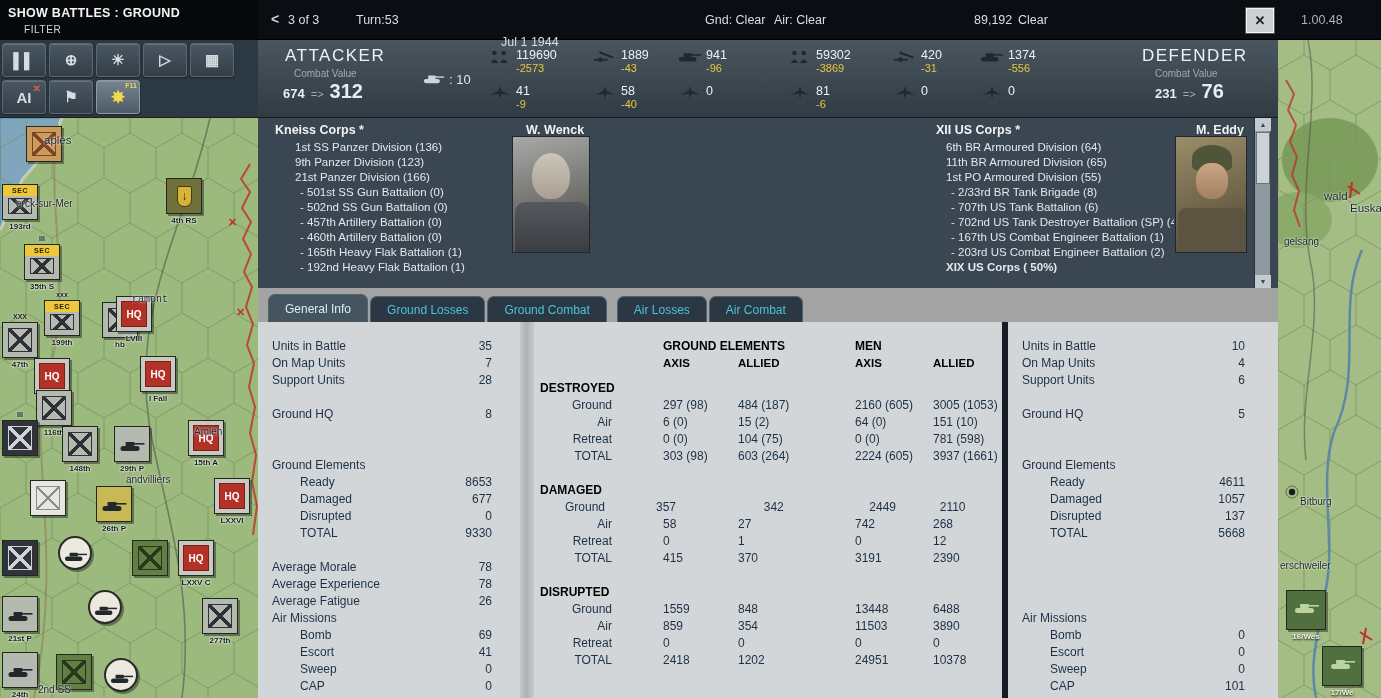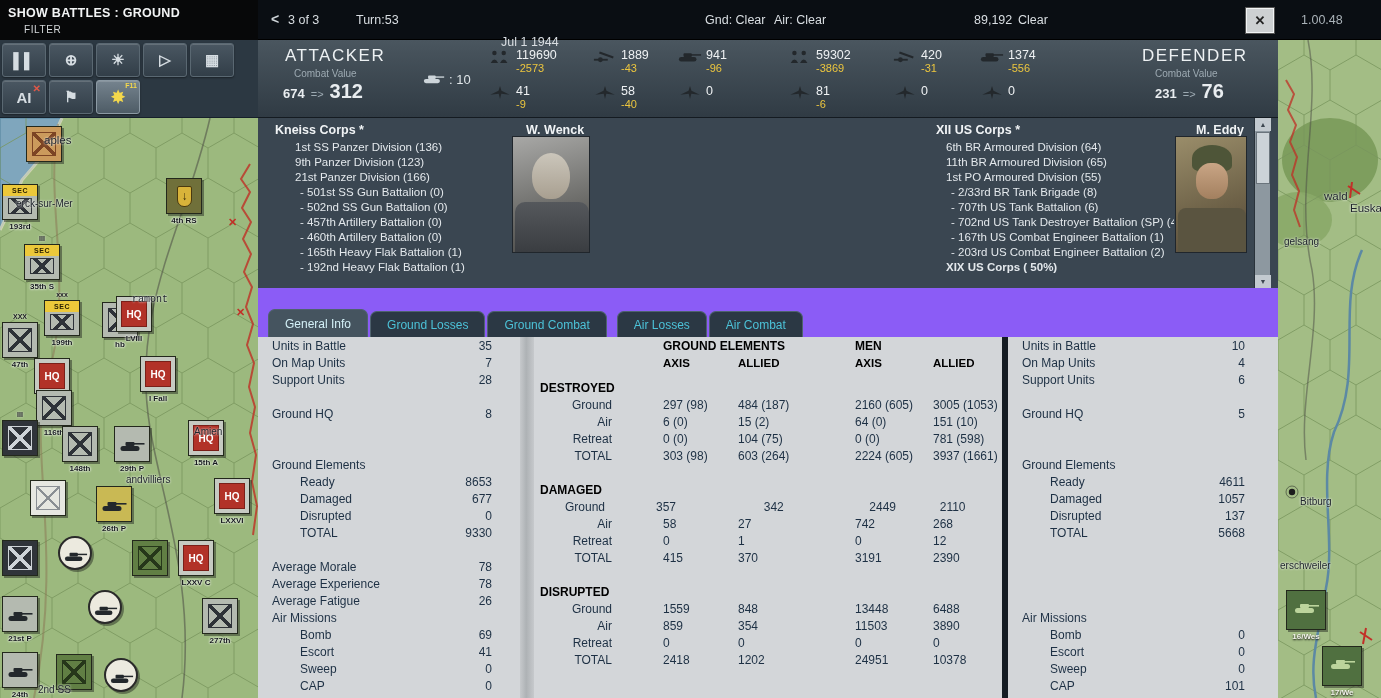--- a/index.html
+++ b/index.html
@@ -137,21 +137,21 @@
   .outcomes{position:absolute;left:0;right:0;top:40px;}
   .outcome-line{height:22px;line-height:22px;text-align:center;font-size:12px;color:#e4e9ec;letter-spacing:.3px;}
   .hide-details{position:absolute;left:4px;bottom:6px;font-size:11px;color:#ccd4d9;cursor:pointer;}
   .scrollbar{position:absolute;left:996px;top:0;width:16px;height:170px;background:#8d98a0;border-left:1px solid #2a333b;}
   .sb-btn{position:absolute;left:0;width:16px;height:13px;background:#c3cad0;color:#3c4650;font-size:7px;line-height:13px;text-align:center;cursor:pointer;}
   .sb-btn.up{top:0;}
   .sb-btn.down{bottom:0;}
   .sb-thumb{position:absolute;left:1px;top:14px;width:14px;height:52px;background:#ccd3d8;border:1px solid #6a747c;cursor:grab;}
 
   
-  .tab-area{position:absolute;left:258px;top:288px;width:1020px;height:49px;background:#8b5cf6;z-index:4;}
+  .tab-area{position:absolute;left:258px;top:288px;width:1020px;height:34px;background:#a3a3a3;z-index:4;}
   .tab-strip{position:absolute;left:10px;bottom:0;display:flex;gap:2px;align-items:flex-end;}
   .tab{height:26px;line-height:26px;padding:0 16px;background:#2b3844;border:1px solid #4e626e;border-bottom:none;border-radius:7px 7px 0 0;color:#4cc2d8;font-size:12px;cursor:pointer;white-space:nowrap;}
   .tab.active{background:#45545f;color:#d3f0f7;height:28px;line-height:28px;}
   .tab.gapL{margin-left:8px;}
 
   
   .panel-a{position:absolute;left:258px;top:322px;width:744px;height:376px;background:#d3d6d9;z-index:2;}
   .divider-v{position:absolute;left:520px;top:322px;width:14px;height:376px;background:linear-gradient(90deg,#c6c9cc,#aeb2b5 45%,#c6c9cc);z-index:3;}
   .panel-b{position:absolute;left:1008px;top:322px;width:270px;height:376px;background:#d3d6d9;z-index:2;}
   .summary{position:absolute;top:338px;z-index:4;}

